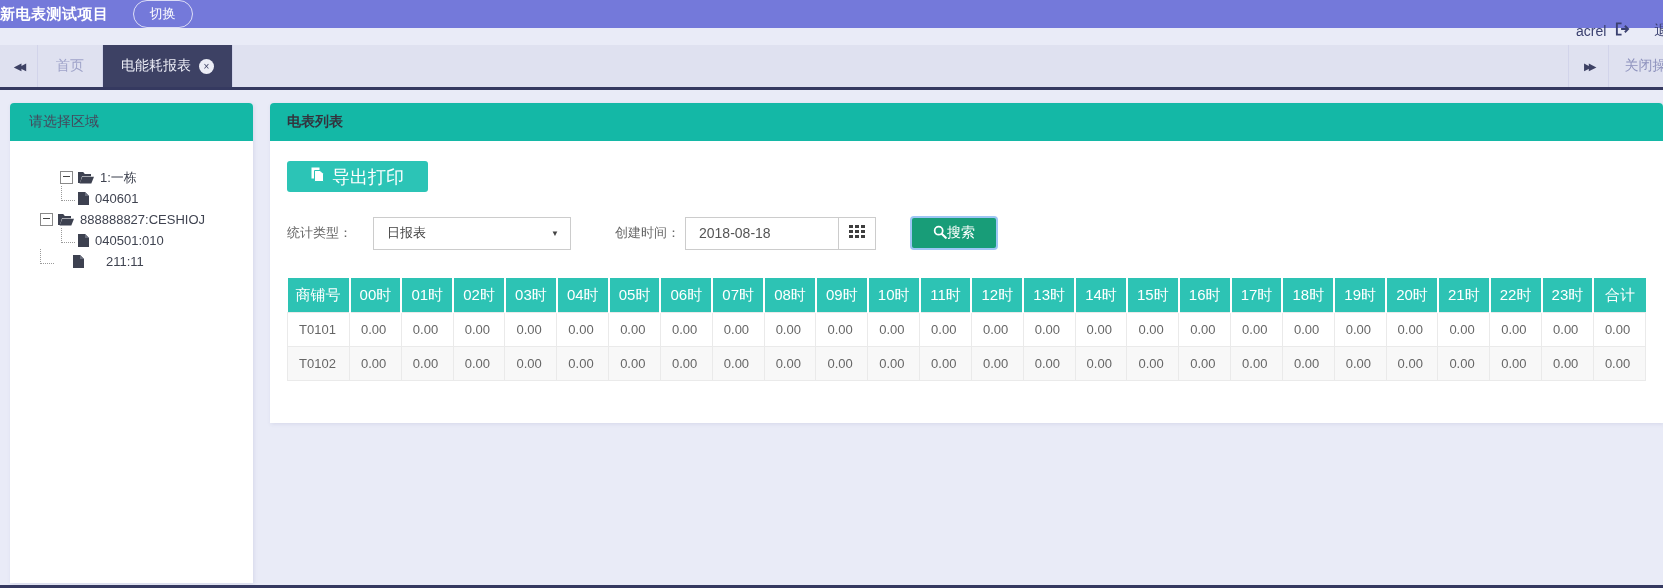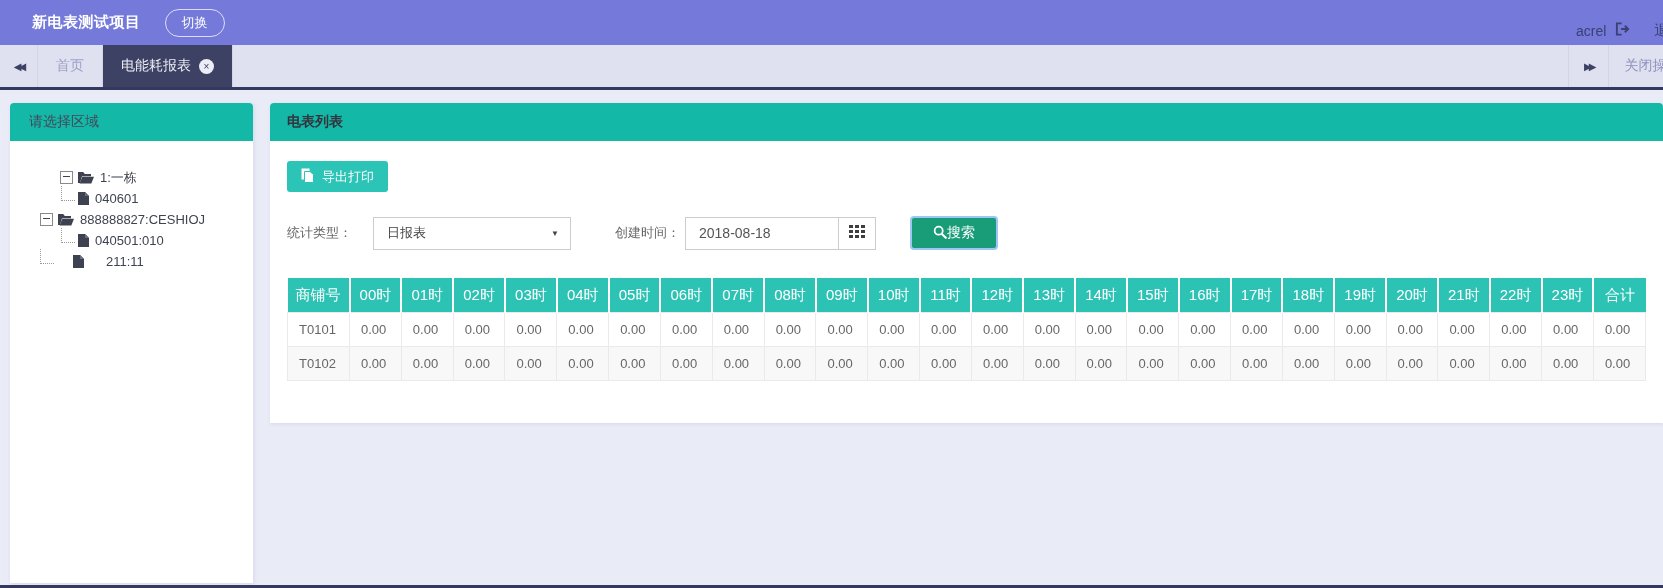--- a/index.html
+++ b/index.html
@@ -4,23 +4,23 @@
 <style>
   html,body{margin:0;padding:0;}
   body{
     width:1663px;height:588px;position:relative;overflow:hidden;
     background:#e9ebf7;
     font-family:"Liberation Sans","DejaVu Sans",sans-serif;
     -webkit-font-smoothing:antialiased;
   }
   
   .app-header{
-    position:absolute;top:0;left:0;width:100%;height:45px;
+    position:absolute;top:0;left:0;width:100%;height:28px;
     background:#7479da;display:flex;align-items:center;
-    padding-left:32px;box-sizing:border-box;
+    padding-left:0;box-sizing:border-box;
   }
   .app-title{color:#fff;font-weight:bold;font-size:15px;letter-spacing:.5px;}
   .switch-btn{
     margin-left:24px;background:transparent;color:#fff;
     border:1px solid rgba(255,255,255,.75);border-radius:15px;
     padding:4px 16px;font-size:13px;cursor:pointer;
     font-family:inherit;
   }
   .header-right{
     position:absolute;left:1576px;top:8px;height:45px;
@@ -86,21 +86,21 @@
   
   .main-panel{
     position:absolute;left:270px;top:103px;width:1393px;height:320px;
     background:#fff;border-radius:4px 4px 0 0;
     box-shadow:1px 1px 4px rgba(70,80,140,.12);
   }
   .main-panel .panel-header{font-weight:bold;color:#33333d;padding-left:17px;}
   .main-body{padding:20px 17px 0 17px;}
   .export-btn{
     height:31px;background:#2cc4b6;color:#fff;border:none;border-radius:3px;
-    padding:0 14px;font-size:13px;display:inline-flex;align-items:center;gap:8px;
+    padding:0 24px;font-size:18px;display:inline-flex;align-items:center;gap:8px;
     cursor:pointer;font-family:inherit;
   }
   .filter-row{margin-top:24px;display:flex;align-items:center;font-size:13px;color:#666;}
   .select-box{
     width:172px;height:31px;border:1px solid #ccc;background:#fff;margin-left:21px;
     display:flex;align-items:center;justify-content:space-between;
     padding:0 11px 0 13px;color:#444;cursor:pointer;
   }
   .caret{font-size:8px;color:#444;}
   .date-label{margin-left:44px;}

